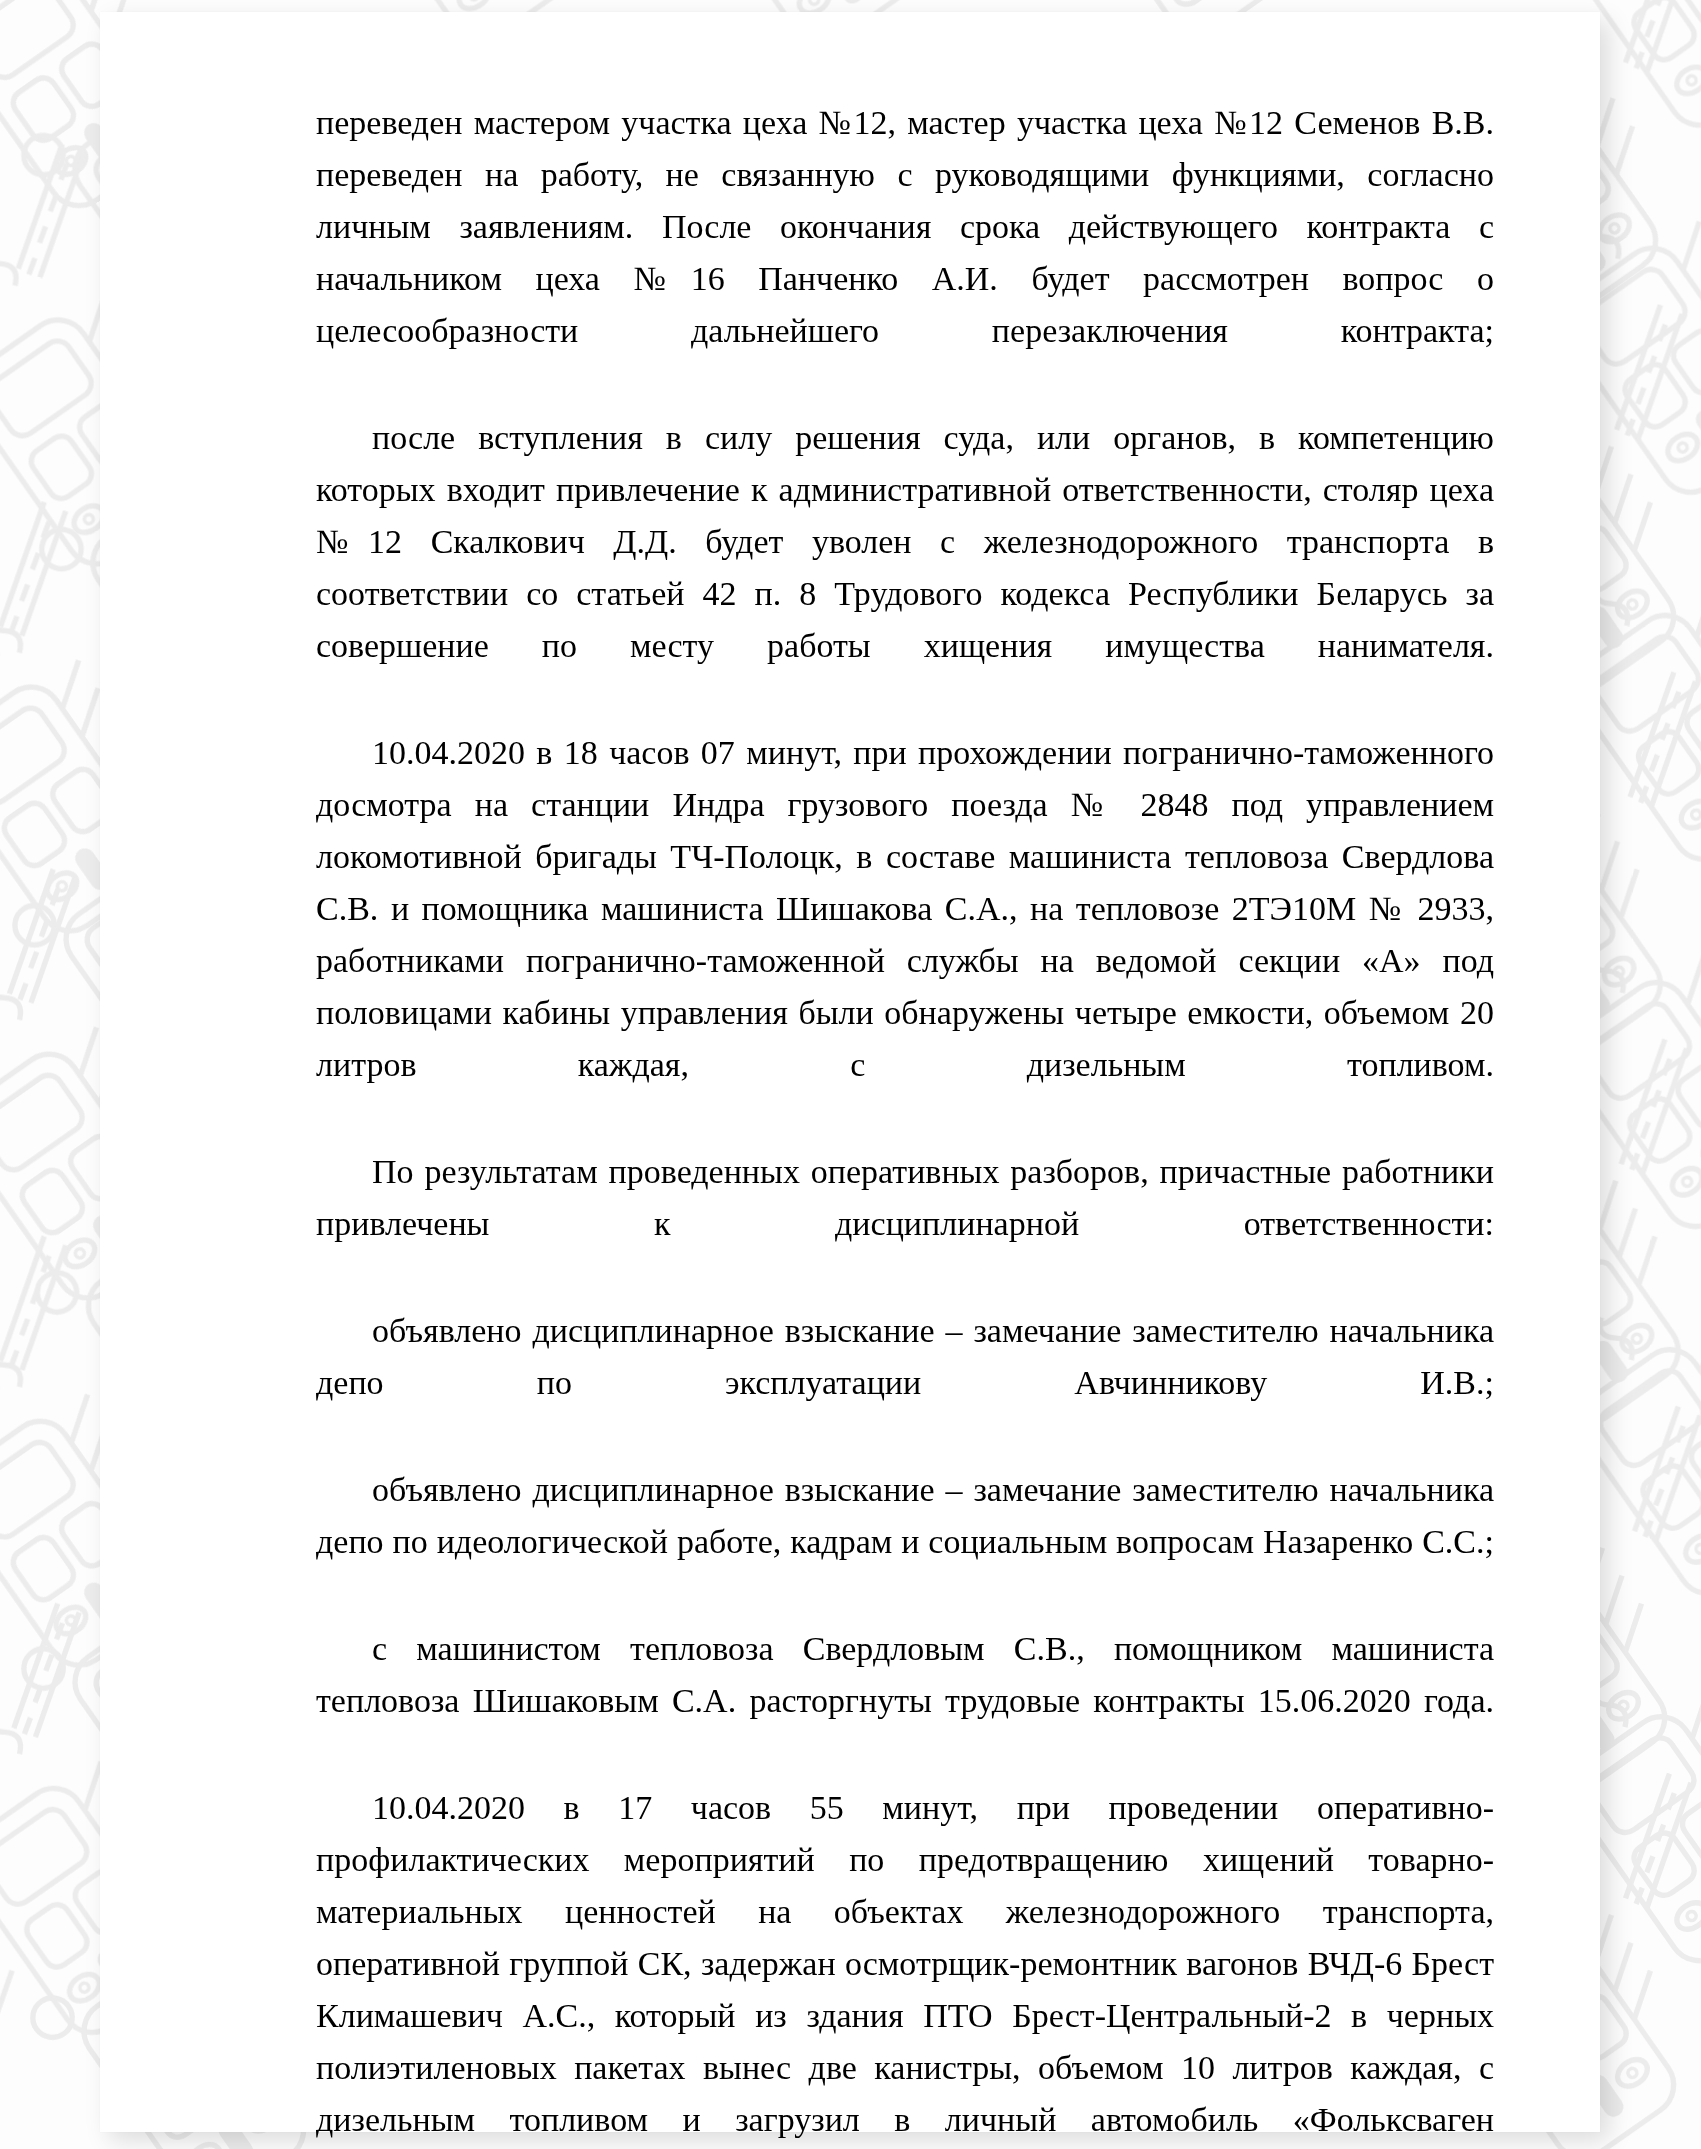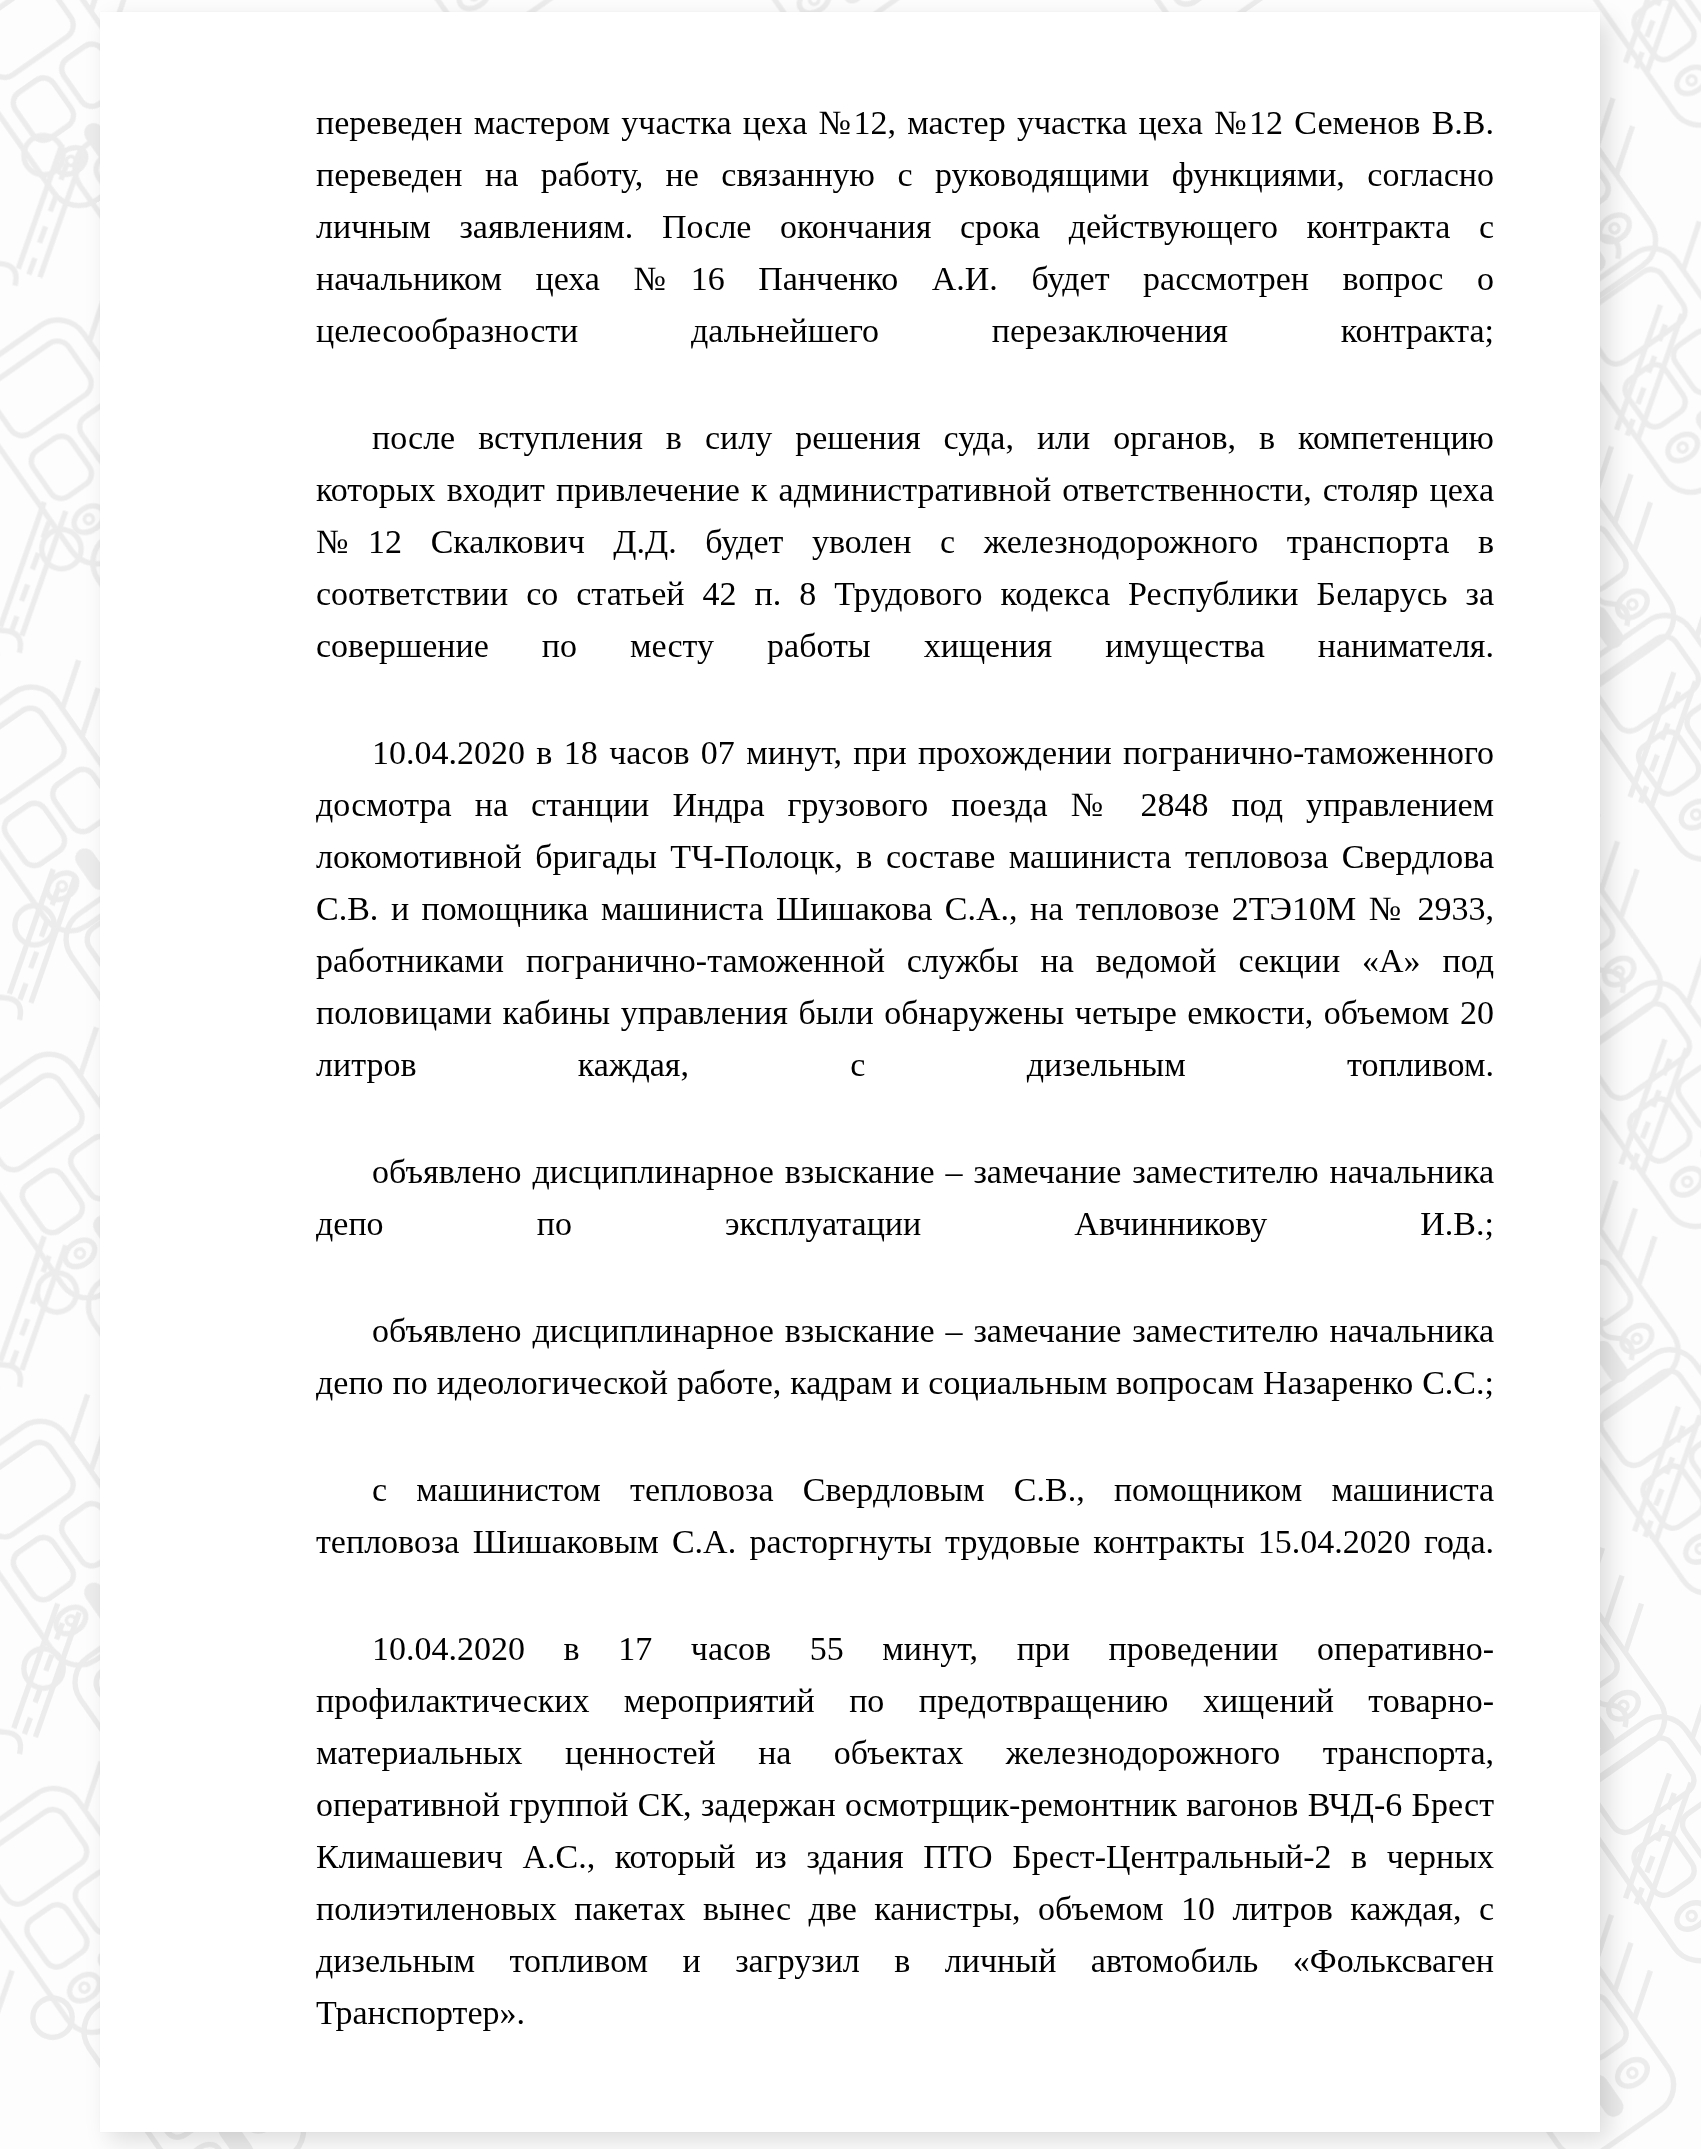--- a/index.html
+++ b/index.html
@@ -290,25 +290,26 @@
 
 <div id="sheet">
   <div id="body-text">
 
     <p class="para noindent">переведен мастером участка цеха №12, мастер участка цеха №12 Семенов В.В. переведен на работу, не связанную с руководящими функциями, согласно личным заявлениям. После окончания срока действующего контракта с начальником цеха №16 Панченко А.И. будет рассмотрен вопрос о целесообразности дальнейшего перезаключения контракта;</p>
 
     <p class="para">после вступления в силу решения суда, или органов, в компетенцию которых входит привлечение к административной ответственности, столяр цеха №12 Скалкович Д.Д. будет уволен с железнодорожного транспорта в соответствии со статьей 42 п. 8 Трудового кодекса Республики Беларусь за совершение по месту работы хищения имущества нанимателя.</p>
 
     <p class="para">10.04.2020 в 18 часов 07 минут, при прохождении погранично-таможенного досмотра на станции Индра грузового поезда № 2848 под управлением локомотивной бригады ТЧ-Полоцк, в составе машиниста тепловоза Свердлова С.В. и помощника машиниста Шишакова С.А., на тепловозе 2ТЭ10М № 2933, работниками погранично-таможенной службы на ведомой секции «А» под половицами кабины управления были обнаружены четыре емкости, объемом 20 литров каждая, с дизельным топливом.</p>
 
+    <p class="para">По результатам проведенных оперативных разборов, причастные работники привлечены к дисциплинарной ответственности:</p>
 
     <p class="para">объявлено дисциплинарное взыскание – замечание заместителю начальника депо по эксплуатации Авчинникову И.В.;</p>
 
     <p class="para">объявлено дисциплинарное взыскание – замечание заместителю начальника депо по идеологической работе, кадрам и социальным вопросам Назаренко С.С.;</p>
 
 
-    <p class="para">с машинистом тепловоза Свердловым С.В., помощником машиниста тепловоза Шишаковым С.А. расторгнуты трудовые контракты 15.04.2020 года.</p>
+    <p class="para">с машинистом тепловоза Свердловым С.В., помощником машиниста тепловоза Шишаковым С.А. расторгнуты трудовые контракты 15.06.2020 года.</p>
 
     <p class="para">10.04.2020 в 17 часов 55 минут, при проведении оперативно-профилактических мероприятий по предотвращению хищений товарно-материальных ценностей на объектах железнодорожного транспорта, оперативной группой СК, задержан осмотрщик-ремонтник вагонов ВЧД-6 Брест Климашевич А.С., который из здания ПТО Брест-Центральный-2 в черных полиэтиленовых пакетах вынес две канистры, объемом 10 литров каждая, с дизельным топливом и загрузил в личный автомобиль «Фольксваген Транспортер».</p>
 
   </div>
 </div>
 
 
 </body></html>

